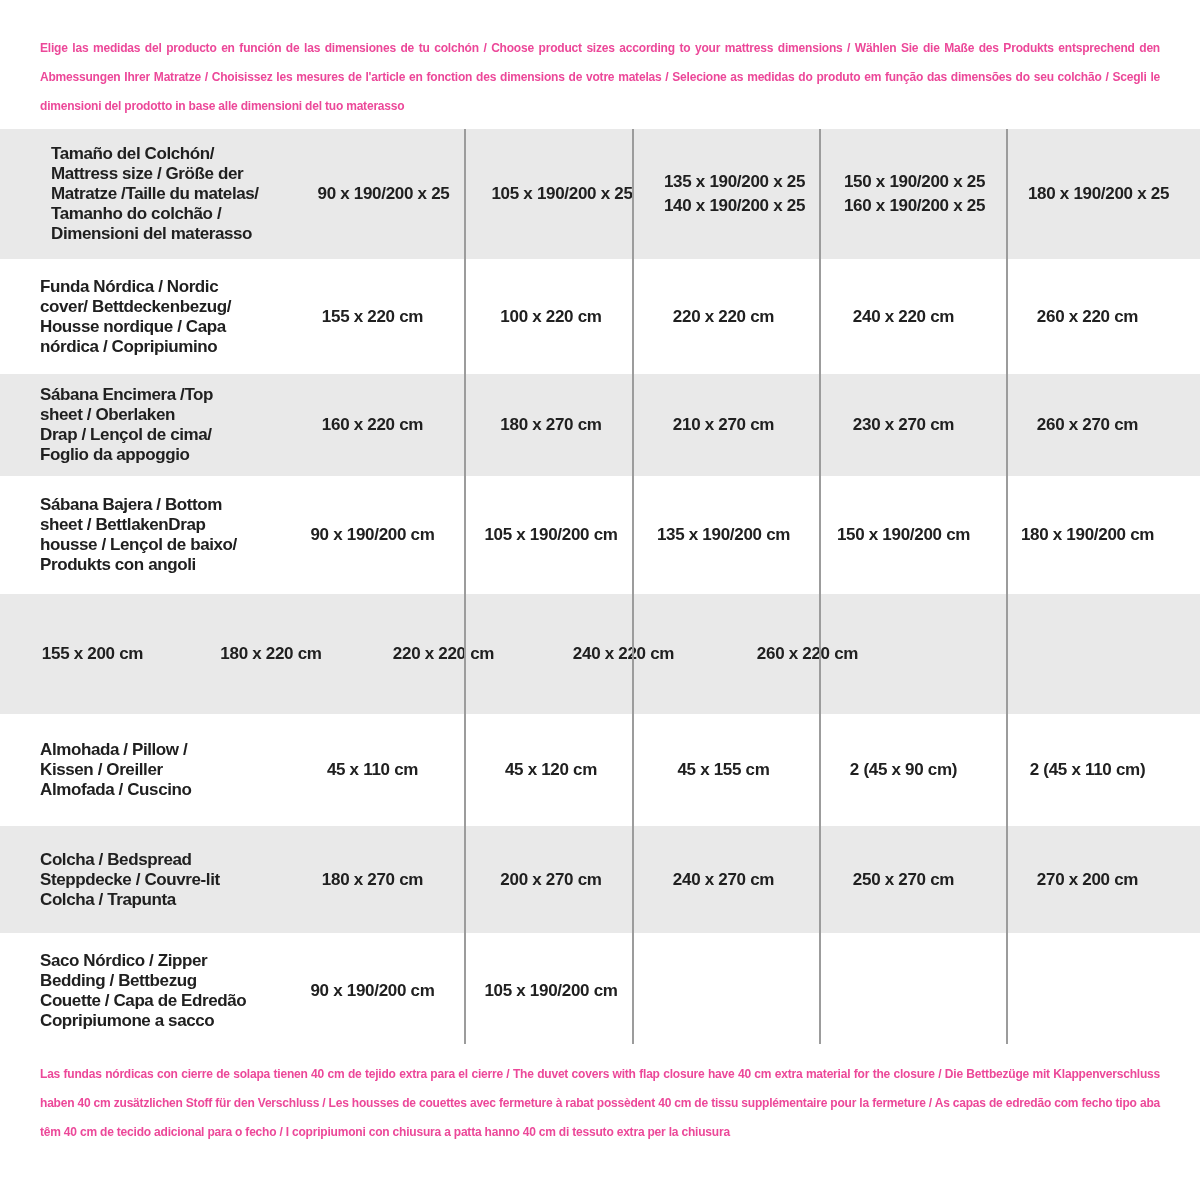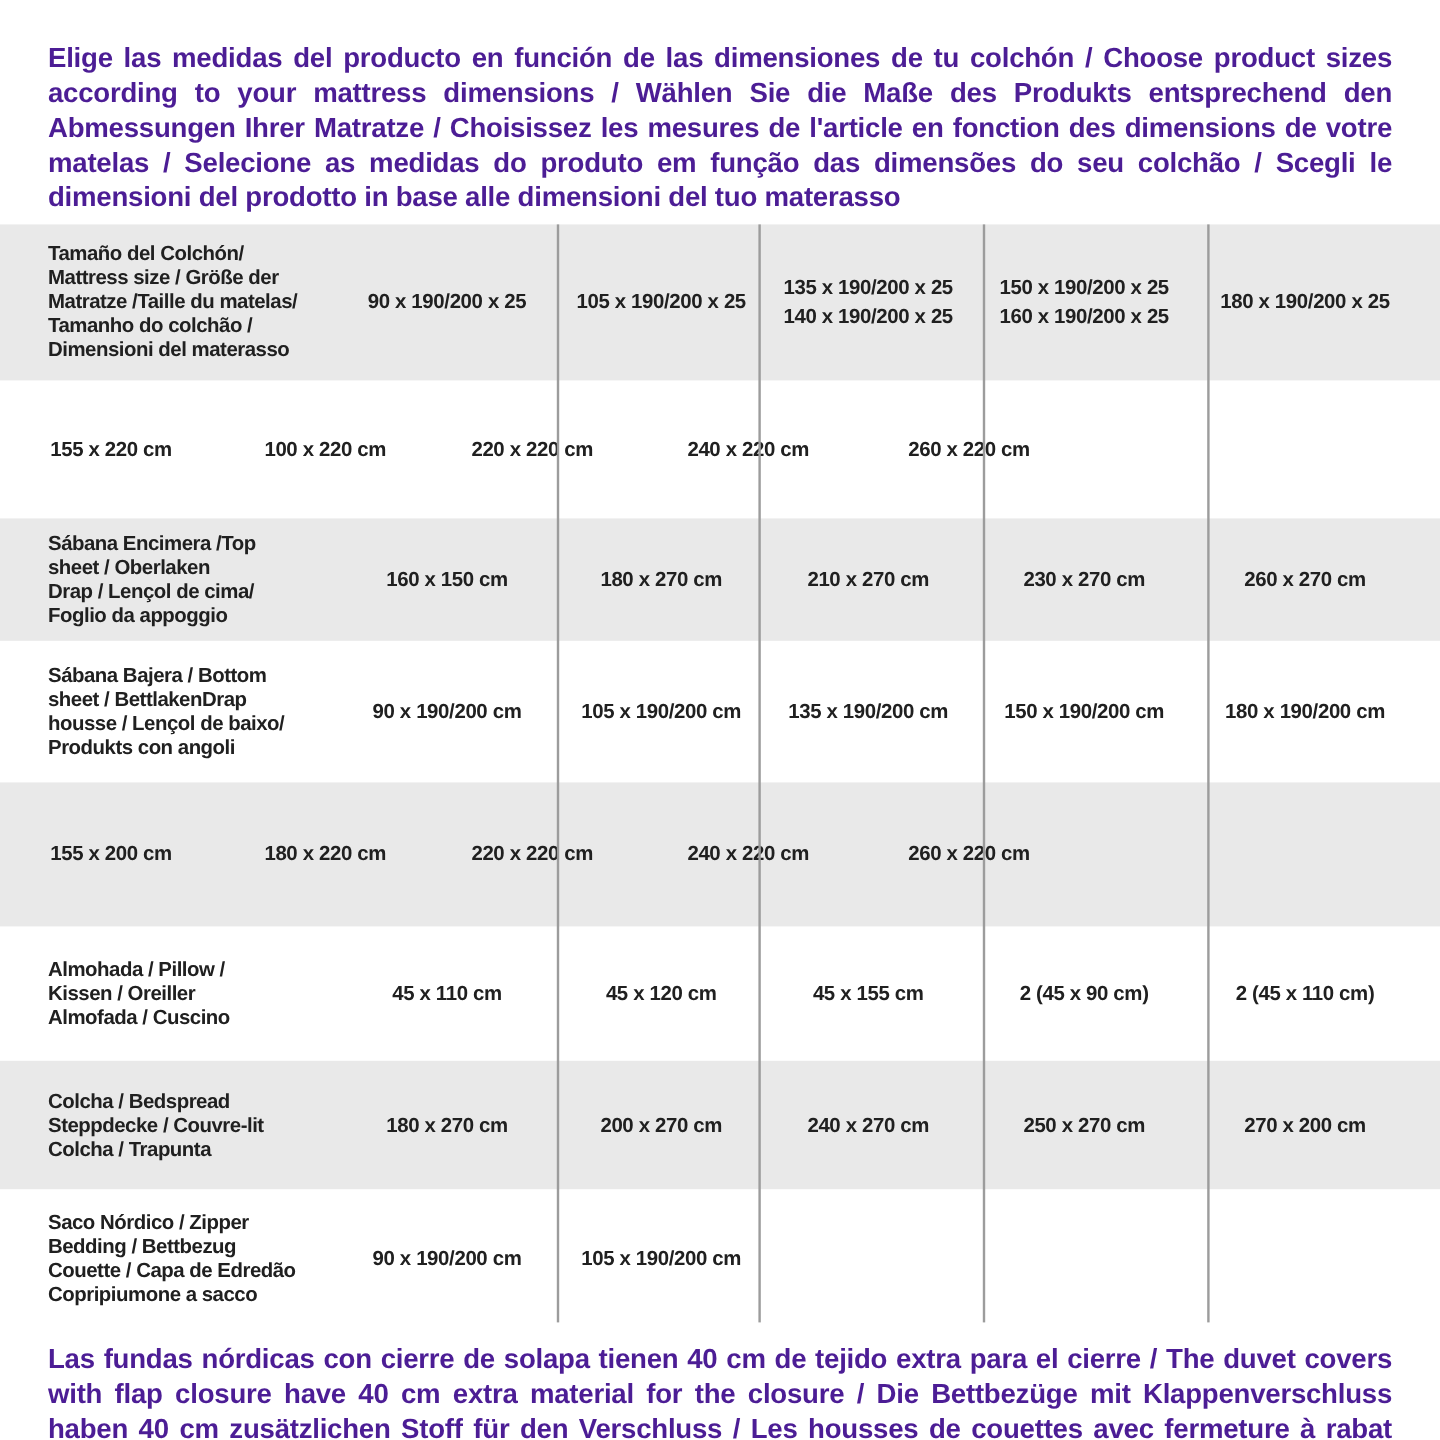--- a/index.html
+++ b/index.html
@@ -5,25 +5,25 @@
   * { margin: 0; padding: 0; box-sizing: border-box; }
   html, body {
     width: 1200px;
     background: #ffffff;
     font-family: "Liberation Sans", "DejaVu Sans", sans-serif;
   }
   body { height: 1200px; overflow: hidden; }
 
   .intro, .footer-note {
     margin: 0 40px;
-    font-size: 23px;
+    font-size: 12px;
     font-weight: 700;
     line-height: 29px;
     letter-spacing: -0.2px;
-    color: #4c1d95;
+    color: #ec4899;
     text-align: justify;
   }
   .intro { padding-top: 34px; }
   .footer-note { margin-top: 16px; }
 
   .size-table {
     position: relative;
     margin-top: 8px;
     display: flex;
     flex-direction: column;
@@ -36,21 +36,21 @@
     width: 2px;
     background: #9c9c9c;
     z-index: 2;
   }
   .row {
     display: flex;
     align-items: center;
     width: 1200px;
   }
   .row.shade { background: #e9e9e9; }
-  .h130 { min-height: 130px; }
+  .h130 { min-height: 130px; justify-content: center; }
   .h102 { min-height: 102px; }
   .h104 { min-height: 104px; }
   .h107 { min-height: 107px; }
   .h110 { min-height: 110px; }
   .h120 { min-height: 120px; }
 
   .cell { white-space: pre-line; color: #202020; font-weight: 700; }
   .cell.label {
     width: 280px;
     padding-left: 40px;
@@ -91,33 +91,37 @@
     <div class="cell val c1">90 x 190/200 x 25</div>
     <div class="cell val c2">105 x 190/200 x 25</div>
     <div class="cell val c3">135 x 190/200 x 25
 140 x 190/200 x 25</div>
     <div class="cell val c4">150 x 190/200 x 25
 160 x 190/200 x 25</div>
     <div class="cell val c5">180 x 190/200 x 25</div>
   </div>
 
   <div class="row h107">
+    <div class="cell label">Funda Nórdica /  Nordic
+cover/ Bettdeckenbezug/
+Housse nordique  / Capa
+nórdica / Copripiumino</div>
     <div class="cell val c1">155 x 220 cm</div>
     <div class="cell val c2">100 x 220 cm</div>
     <div class="cell val c3">220 x 220 cm</div>
     <div class="cell val c4">240 x 220 cm</div>
     <div class="cell val c5">260 x 220 cm</div>
   </div>
 
   <div class="row shade h102">
     <div class="cell label">Sábana Encimera /Top
 sheet / Oberlaken
 Drap / Lençol de cima/
 Foglio da appoggio</div>
-    <div class="cell val c1">160 x 150 cm</div>
+    <div class="cell val c1">160 x 220 cm</div>
     <div class="cell val c2">180 x 270 cm</div>
     <div class="cell val c3">210 x 270 cm</div>
     <div class="cell val c4">230 x 270 cm</div>
     <div class="cell val c5">260 x 270 cm</div>
   </div>
 
   <div class="row h110">
     <div class="cell label">Sábana Bajera / Bottom
 sheet / BettlakenDrap
 housse / Lençol de baixo/

